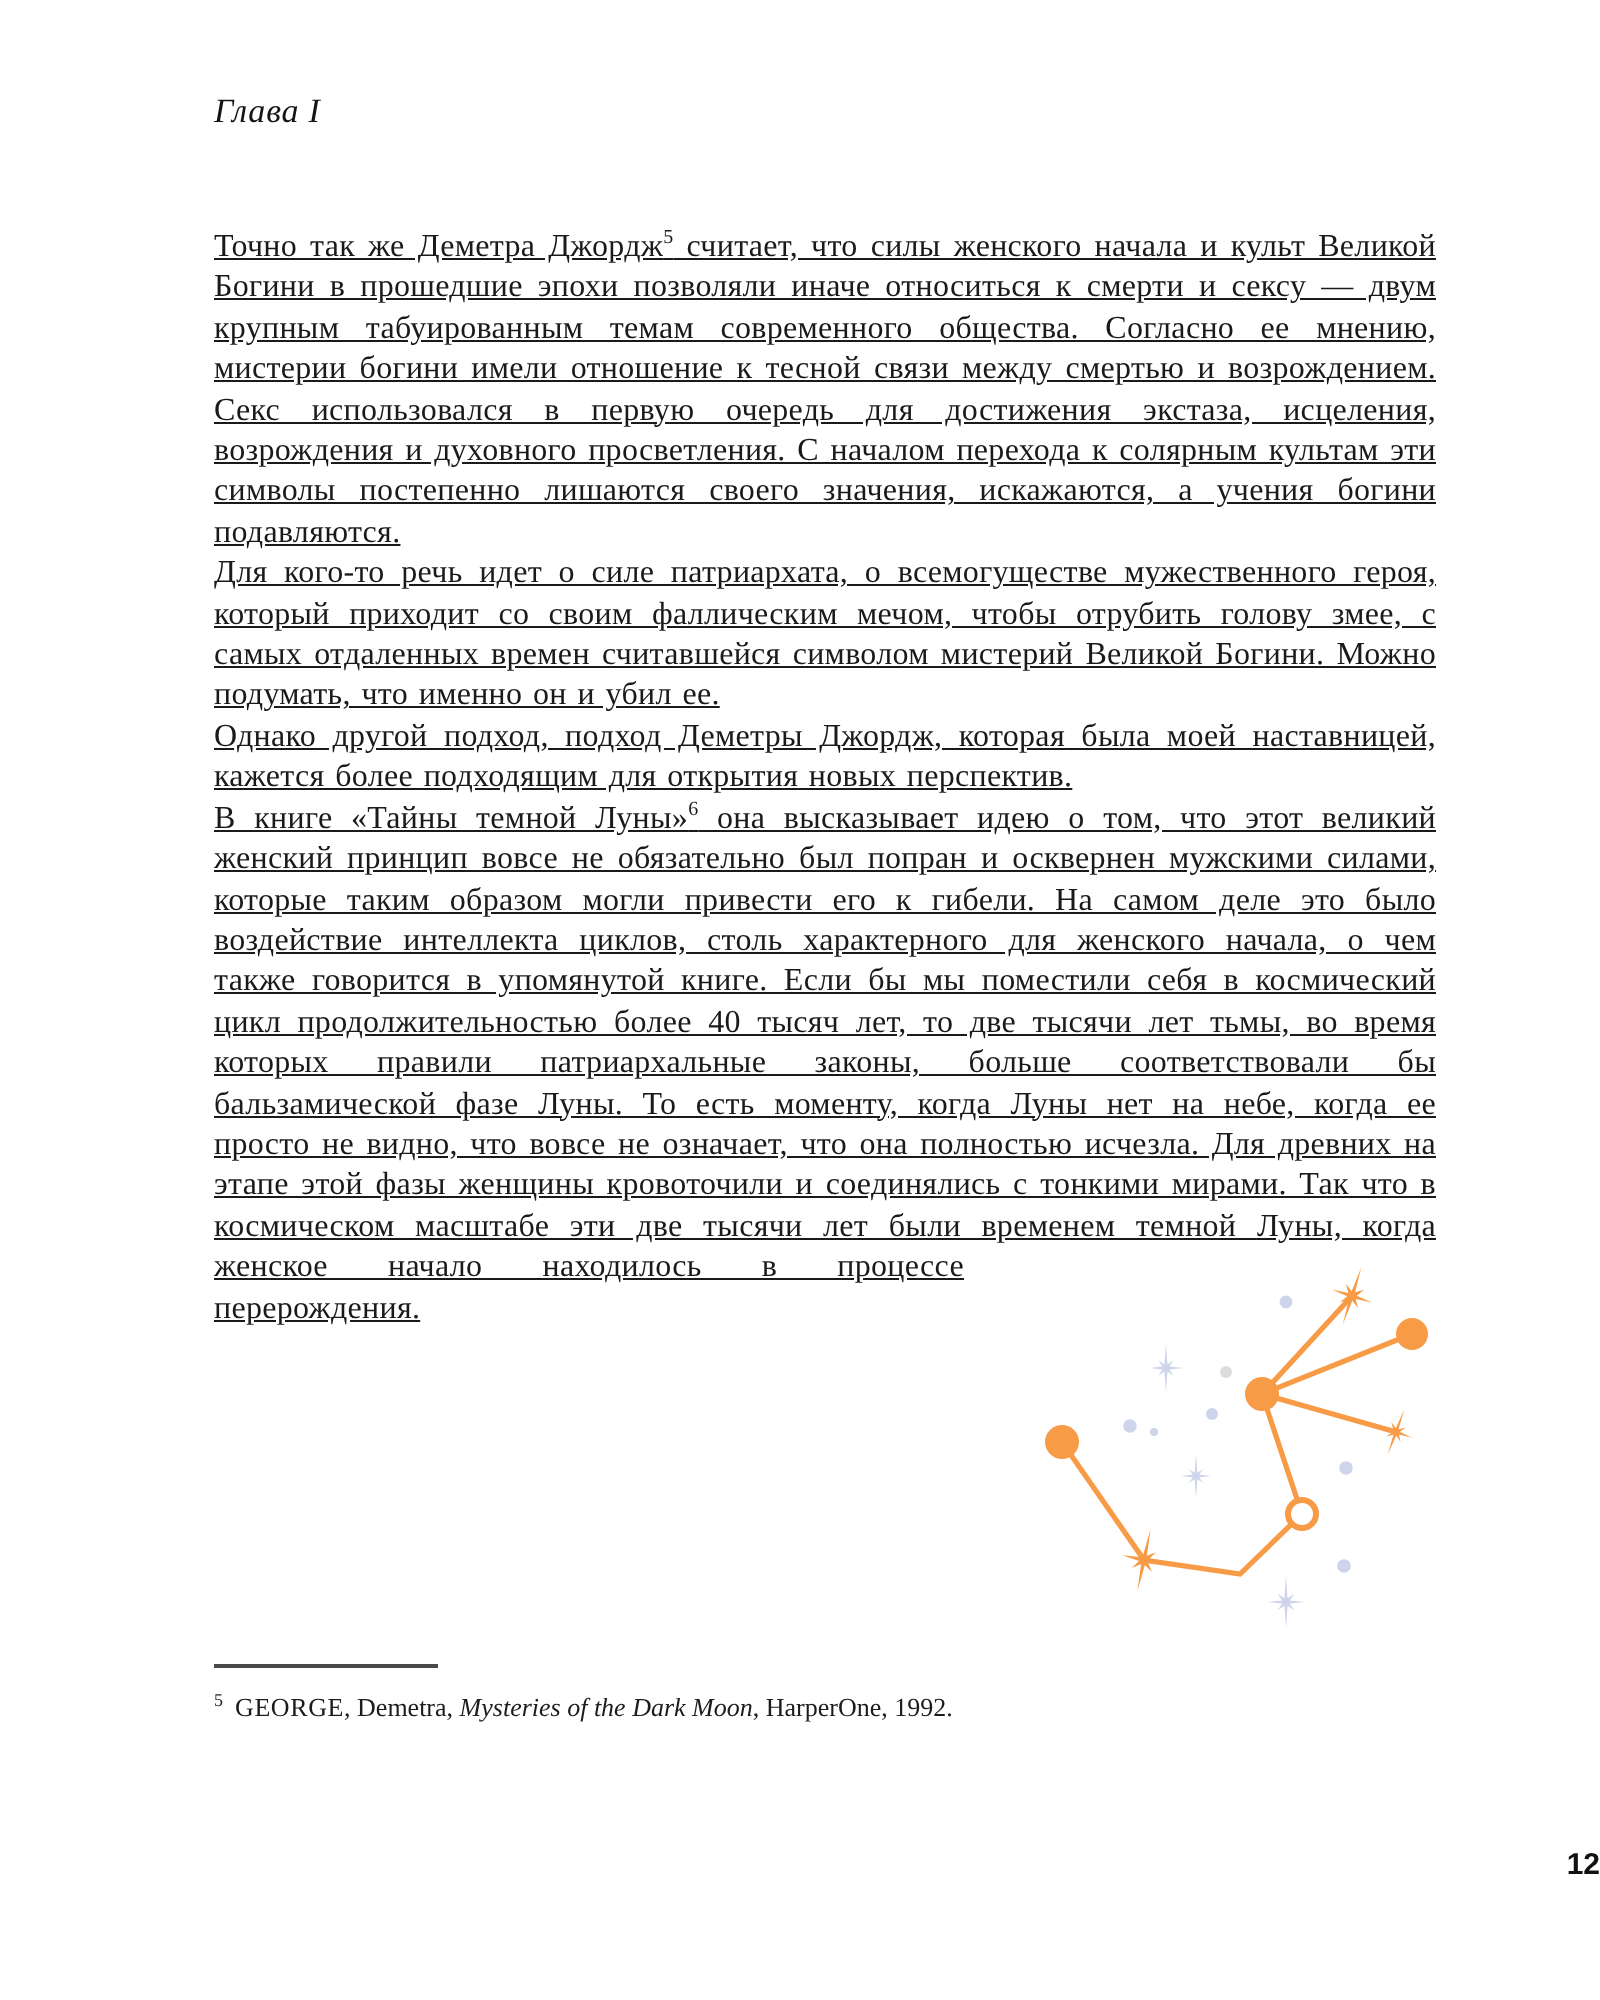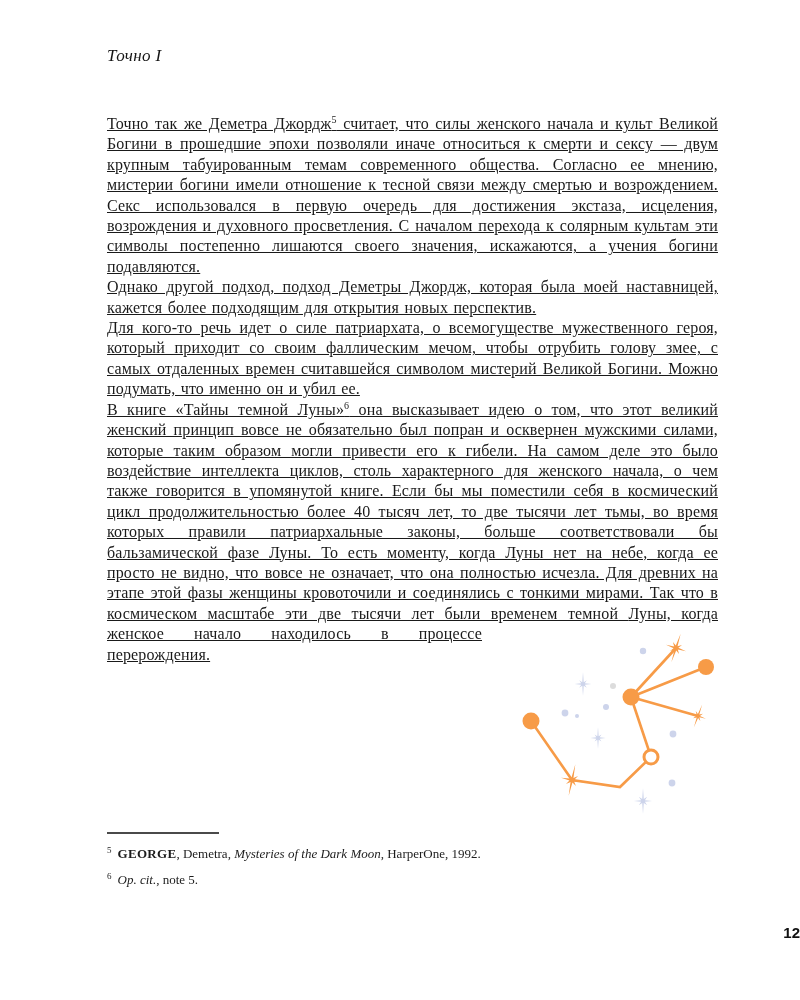--- a/index.html
+++ b/index.html
@@ -62,48 +62,48 @@
     height: 2px;
     background: #4a4a4a;
     margin-bottom: 7px;
   }
   .footnote sup {
     font-size: 9px;
     vertical-align: super;
     line-height: 0;
     margin-right: 6px;
   }
-  .fn-author { font-weight: bold; letter-spacing: 0.3px; }
+  .fn-author { font-weight: normal; letter-spacing: 0.3px; }
   .fn-italic { font-style: italic; }
   .page-number {
     position: absolute;
     left: 0;
     top: 924px;
     width: 800px;
     text-align: right;
     font-family: "Liberation Sans", "DejaVu Sans", sans-serif;
     font-weight: bold;
     font-size: 15px;
     color: #111111;
   }
 </style>
 </head>
 <body>
 
 <div class="page">
 
-  <div class="chapter-heading">Точно I</div>
+  <div class="chapter-heading">Глава I</div>
 
   <div class="body-text">
 
     <p><span>Точно так же Деметра Джордж</span><sup>5</sup><span> считает, что силы женского начала и культ Великой Богини в прошедшие эпохи позволяли иначе относиться к смерти и сексу — двум крупным табуированным темам современного общества. Согласно ее мнению, мистерии богини имели отношение к тесной связи между смертью и возрождением. Секс использовался в первую очередь для достижения экстаза, исцеления, возрождения и духовного просветления. С началом перехода к солярным культам эти символы постепенно лишаются своего значения, искажаются, а учения богини подавляются.</span></p>
 
+    <p>Для кого-то речь идет о силе патриархата, о всемогуществе мужественного героя, который приходит со своим фаллическим мечом, чтобы отрубить голову змее, с самых отдаленных времен считавшейся символом мистерий Великой Богини. Можно подумать, что именно он и убил ее.</p>
+
     <p>Однако другой подход, подход Деметры Джордж, которая была моей наставницей, кажется более подходящим для открытия новых перспектив.</p>
-
-    <p>Для кого-то речь идет о силе патриархата, о всемогуществе мужественного героя, который приходит со своим фаллическим мечом, чтобы отрубить голову змее, с самых отдаленных времен считавшейся символом мистерий Великой Богини. Можно подумать, что именно он и убил ее.</p>
 
     <p><span>В книге «Тайны темной Луны»</span><sup>6</sup><span> она высказывает идею о том, что этот великий женский принцип вовсе не обязательно был попран и осквернен мужскими силами, которые таким образом могли привести его к гибели. На самом деле это было воздействие интеллекта циклов, столь характерного для женского начала, о чем также говорится в упомянутой книге. Если бы мы поместили себя в космический цикл продолжительностью более 40 тысяч лет, то две тысячи лет тьмы, во время которых правили патриархальные законы, больше соответствовали бы бальзамической фазе Луны. То есть моменту, когда Луны нет на небе, когда ее просто не видно, что вовсе не означает, что она полностью исчезла. Для древних на этапе этой фазы женщины кровоточили и соединялись с тонкими мирами. Так что в космическом масштабе эти две тысячи лет были временем темной </span><span class="const-float">
           <svg viewBox="0 -12 230 200" xmlns="http://www.w3.org/2000/svg" aria-hidden="true">
       <defs>
         <path id="sparkle" d="M0,-1 L0.061,-0.148 L0.318,-0.318 L0.148,-0.061 L0.7,0 L0.148,0.061 L0.318,0.318 L0.061,0.148 L0,1 L-0.061,0.148 L-0.318,0.318 L-0.148,0.061 L-0.7,0 L-0.148,-0.061 L-0.318,-0.318 L-0.061,-0.148 Z"></path>
       </defs>
 
       <g stroke="#F79B47" stroke-width="2.6" stroke-linecap="round" fill="none">
         <line x1="143" y1="61" x2="188" y2="12"></line>
         <line x1="143" y1="61" x2="218" y2="31"></line>
@@ -136,18 +136,17 @@
       <circle cx="163" cy="121" r="7" fill="#ffffff" stroke="#F79B47" stroke-width="3"></circle>
     </svg>
         </span><span>Луны, когда женское начало находилось в процессе перерождения.</span></p>
 
 
   </div>
 
   <div class="footnotes">
     <div class="footnote-rule"></div>
     <div class="footnote"><sup>5</sup><span class="fn-author">GEORGE</span><span>, Demetra, </span><span class="fn-italic">Mysteries of the Dark Moon</span><span>, HarperOne, 1992.</span></div>
-    <div class="footnote"><sup>6</sup><span class="fn-italic">Op. cit.</span><span>, note 5.</span></div>
   </div>
 
   <div class="page-number">12</div>
 
 </div>
 
 </body></html>

